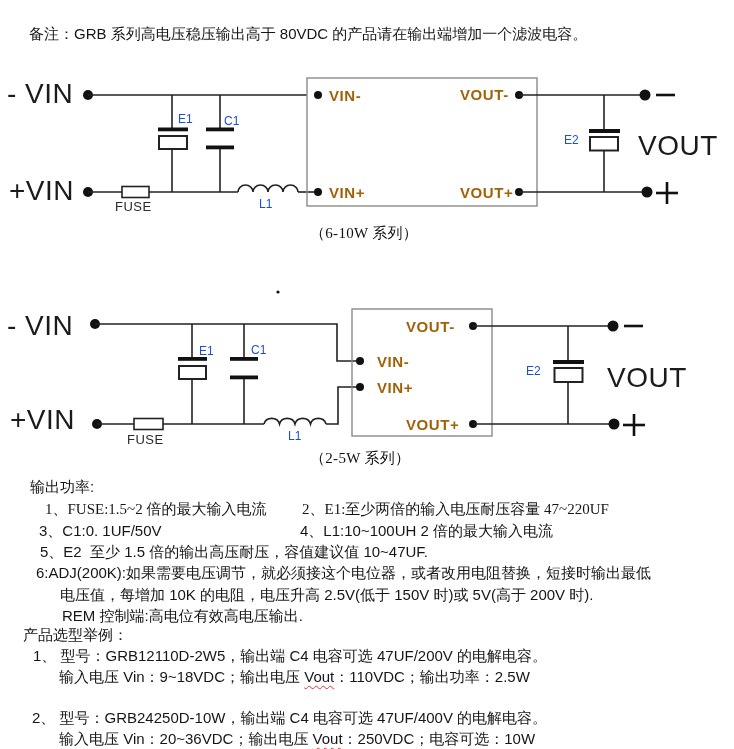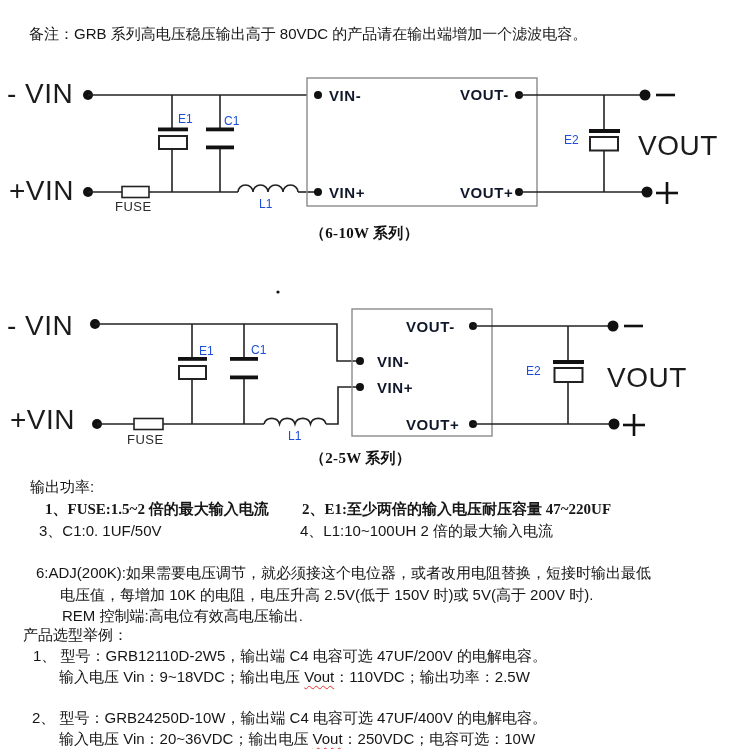--- a/index.html
+++ b/index.html
@@ -1,22 +1,22 @@
 <!DOCTYPE html>
 <html><head>
 <meta charset="utf-8">
 <style>
   html,body{margin:0;padding:0;background:#fff;}
   .page{position:relative;width:734px;height:749px;background:#ffffff;overflow:hidden;
         font-family:"Liberation Sans",sans-serif;color:#1c1c1c;padding-left:29px;}
   .t{position:absolute;white-space:pre;line-height:1.25;}
   .body15{font-size:15px;color:#161616;}
-  .serif{font-family:"Liberation Serif","DejaVu Serif",serif;font-weight:bold;}
+  .serif{font-family:"Liberation Serif","DejaVu Serif",serif;}
   .biglab{font-size:28px;letter-spacing:0.5px;color:#1b1b1b;font-weight:500;line-height:1;}
-  .pin{font-size:15px;font-weight:700;letter-spacing:0.6px;line-height:1;color:#0f172a;}
+  .pin{font-size:15px;font-weight:700;letter-spacing:0.6px;line-height:1;color:#a16207;}
   .small{font-size:12px;color:#1d4ed8;line-height:1;}
   .fuselab{font-size:13px;letter-spacing:0.5px;color:#2a2a2a;line-height:1;}
   .cap{font-size:15px;letter-spacing:0.3px;color:#111;}
   svg{position:absolute;left:0;top:0;}
   .w{stroke:#222;stroke-width:1.6;fill:none;}
   .wbox{stroke:#8a8a8a;stroke-width:1.4;fill:none;}
   .dot{fill:#111;stroke:none;}
   .plate{fill:#111;stroke:none;}
   .hollow{fill:#ffffff;stroke:#222;stroke-width:2;}
   .fuse{fill:#ffffff;stroke:#222;stroke-width:1.6;}
@@ -140,20 +140,21 @@
   <div class="t fuselab" style="left:127px;top:433px;">FUSE</div>
   <div class="t small" style="left:288px;top:430px;">L1</div>
   <div class="t biglab" style="left:607px;top:364px;">VOUT</div>
   <div class="t cap serif" style="left:310px;top:449px;">（2-5W 系列）</div>
 
   <div class="t body15" style="left:30px;top:478px;">输出功率:</div>
   <div class="t body15 serif" style="left:45px;top:500px;">1、FUSE:1.5~2 倍的最大输入电流</div>
   <div class="t body15 serif" style="left:302px;top:500px;">2、E1:至少两倍的输入电压耐压容量 47~220UF</div>
   <div class="t body15" style="left:39px;top:522px;">3、C1:0. 1UF/50V</div>
   <div class="t body15" style="left:300px;top:522px;">4、L1:10~100UH 2 倍的最大输入电流</div>
+  <div class="t body15" style="left:40px;top:543px;">5、E2  至少 1.5 倍的输出高压耐压，容值建议值 10~47UF.</div>
   <div class="t body15" style="left:36px;top:564px;">6:ADJ(200K):如果需要电压调节，就必须接这个电位器，或者改用电阻替换，短接时输出最低</div>
   <div class="t body15" style="left:60px;top:586px;">电压值，每增加 10K 的电阻，电压升高 2.5V(低于 150V 时)或 5V(高于 200V 时).</div>
   <div class="t body15" style="left:62px;top:607px;">REM 控制端:高电位有效高电压输出.</div>
 
   <div class="t body15" style="left:23px;top:626px;">产品选型举例：</div>
   <div class="t body15" style="left:33px;top:647px;">1、 型号：GRB12110D-2W5，输出端 C4 电容可选 47UF/200V 的电解电容。</div>
   <div class="t body15" style="left:59px;top:668px;"><span>输入电压 Vin：9~18VDC；输出电压 </span><span class="sp">Vout</span><span>：110VDC；输出功率：2.5W</span></div>
   <div class="t body15" style="left:32px;top:709px;">2、 型号：GRB24250D-10W，输出端 C4 电容可选 47UF/400V 的电解电容。</div>
   <div class="t body15" style="left:59px;top:730px;"><span>输入电压 Vin：20~36VDC；输出电压 </span><span class="sp">Vout</span><span>：250VDC；电容可选：10W</span></div>
 

